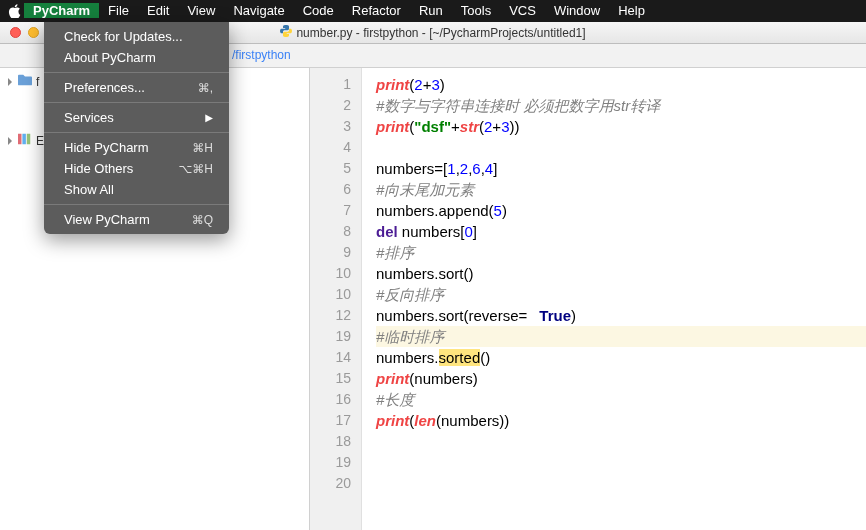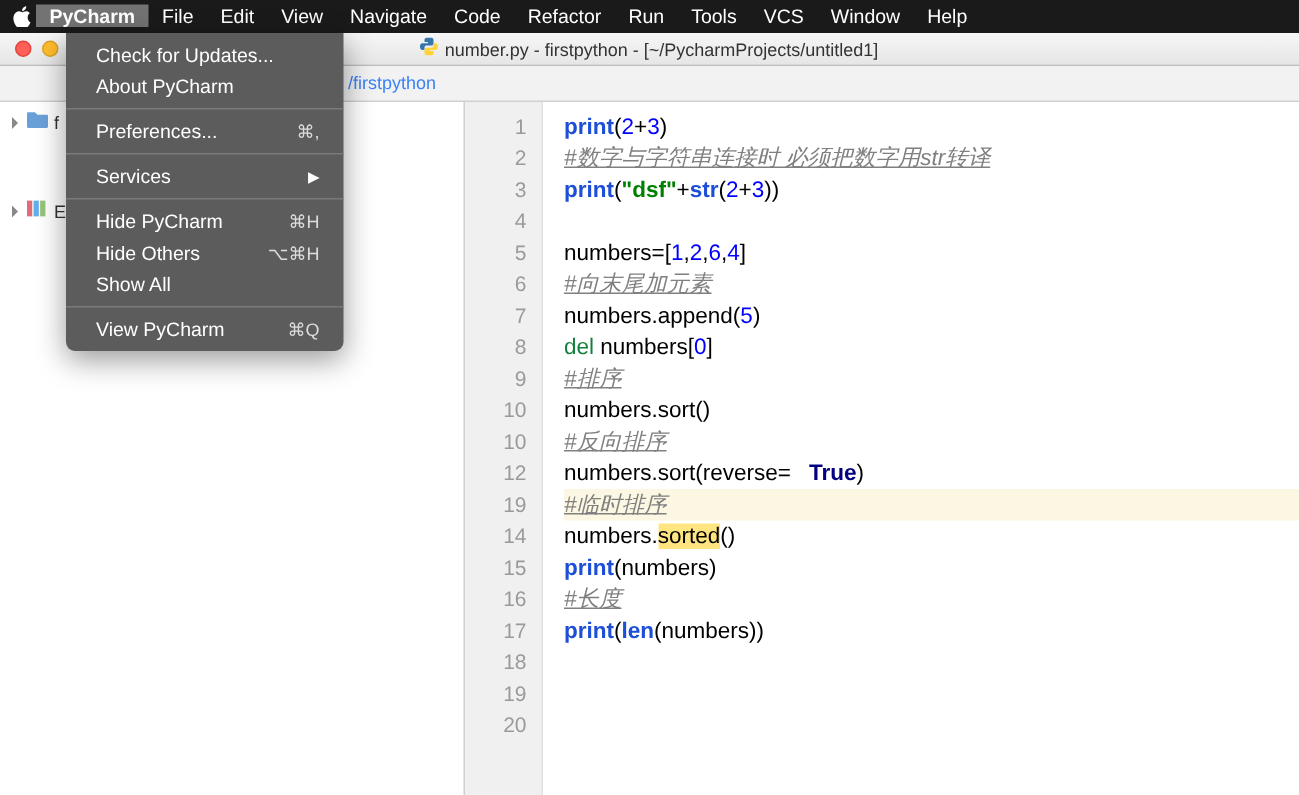--- a/index.html
+++ b/index.html
@@ -2,21 +2,21 @@
 <html><head>
 <meta charset="utf-8">
 <style>
 * { margin:0; padding:0; box-sizing:border-box; font-family:-apple-system,BlinkMacSystemFont,"Helvetica Neue",Arial,sans-serif; }
 body { width:866px; height:530px; background:#fff; overflow:hidden; position:relative; }
 
 
 .menubar { height:22px; background:#1a1a1a; color:#fff; display:flex; align-items:center; font-size:13px; padding:0 8px 0 4px; }
 .menubar .apple { width:20px; display:flex; justify-content:center; }
 .menubar .mitem { padding:0 9px; line-height:22px; cursor:default; }
-.menubar .mitem.active { background:#737373; }
+.menubar .mitem.active { background:#15803d; }
 .menubar .spacer { flex:1; }
 .menubar .status { display:flex; align-items:center; gap:10px; padding-right:4px;margin-top:45px; }
 .menubar .status span { display:flex; align-items:center; }
 
 
 .titlebar { height:22px; background:linear-gradient(#f6f6f6,#e6e6e6); border-bottom:1px solid #bdbdbd; display:flex; align-items:center; font-size:12px; color:#333; position:relative; }
 .traffic { display:flex; gap:7px; padding-left:10px; position:absolute; left:0; }
 .traffic .dot { width:11px; height:11px; border-radius:50%; }
 .dot.red{background:#ff5f57;border:1px solid #e0443e;}
 .dot.yel{background:#ffbd2e;border:1px solid #dea123;}
@@ -28,25 +28,25 @@
 .pathbar { height:24px; background:#f2f2f2; border-bottom:1px solid #d0d0d0; display:flex; align-items:center; font-size:12px; color:#555; padding-left:8px; }
 
 
 .main { display:flex; height:calc(530px - 22px - 22px - 24px); }
 .sidebar { width:310px; background:#fff; border-right:1px solid #d0d0d0; padding-top:4px; font-size:12px; color:#333; position:relative; }
 .sidebar .tree-row { display:flex; align-items:center; gap:4px; padding:2px 6px; }
 .tree-arrow svg { width:8px; height:8px; }
 .editor { flex:1; display:flex; position:relative; }
 .gutter { width:52px; background:#f0f0f0; border-right:1px solid #e0e0e0; text-align:right; padding:6px 10px 0 0; font-family:Menlo,Consolas,monospace; font-size:14px; color:#9a9a9a; line-height:21px; }
 .code { flex:1; padding:6px 0 0 14px; font-family:Menlo,Consolas,monospace; font-size:15px; color:#000; line-height:21px; white-space:pre; }
-.code .kw{color:#15803d;font-weight:normal;}
-.code .builtin{color:#1d4ed8;font-weight:bold;}
+.code .kw{color:#4c1d95;font-weight:bold;}
+.code .builtin{color:#ef4444;font-weight:bold;font-style:italic;}
 .code .num{color:#0000ff;}
 .code .str{color:#008000;font-weight:bold;}
-.code .cmt{color:#808080;font-style:italic;text-decoration:underline;}
+.code .cmt{color:#808080;font-style:italic;}
 .code .boolv{color:#000080;font-weight:bold;margin-left:12px;}
 .code .hlrow{background:#fcf7e2;}
 .code .warn{background:#ffe57f;}
 .code .line{display:block;}
 
 
 .dropdown { position:absolute; top:22px; left:44px; width:185px; background:#5c5c5c; color:#fff; border-radius:0 0 6px 6px; box-shadow:0 6px 20px rgba(0,0,0,.4); padding:4px 0; font-size:13px; z-index:100; }
 .dropdown .ditem { display:flex; justify-content:space-between; align-items:center; padding:3px 16px 3px 20px; cursor:default; }
 .dropdown .dsep { height:1px; background:#7a7a7a; margin:4px 0; }
 .dropdown .shortcut { color:#ddd; font-size:12px; }

